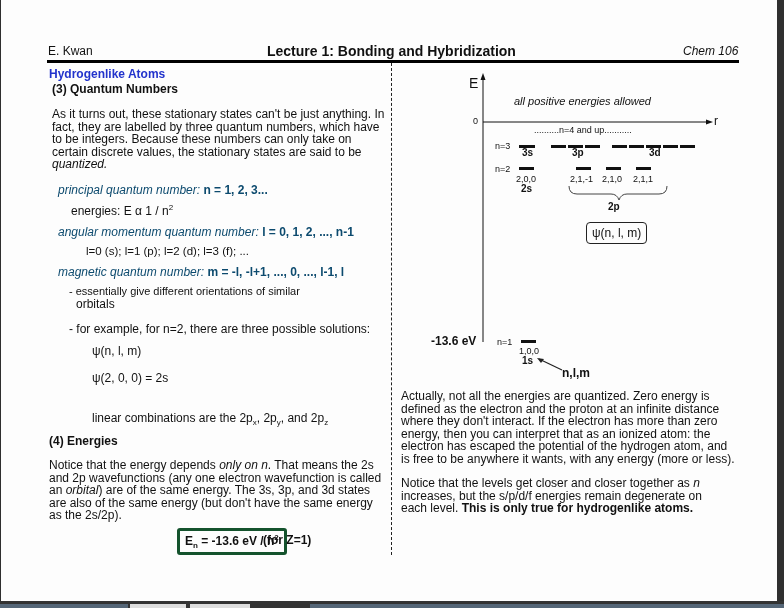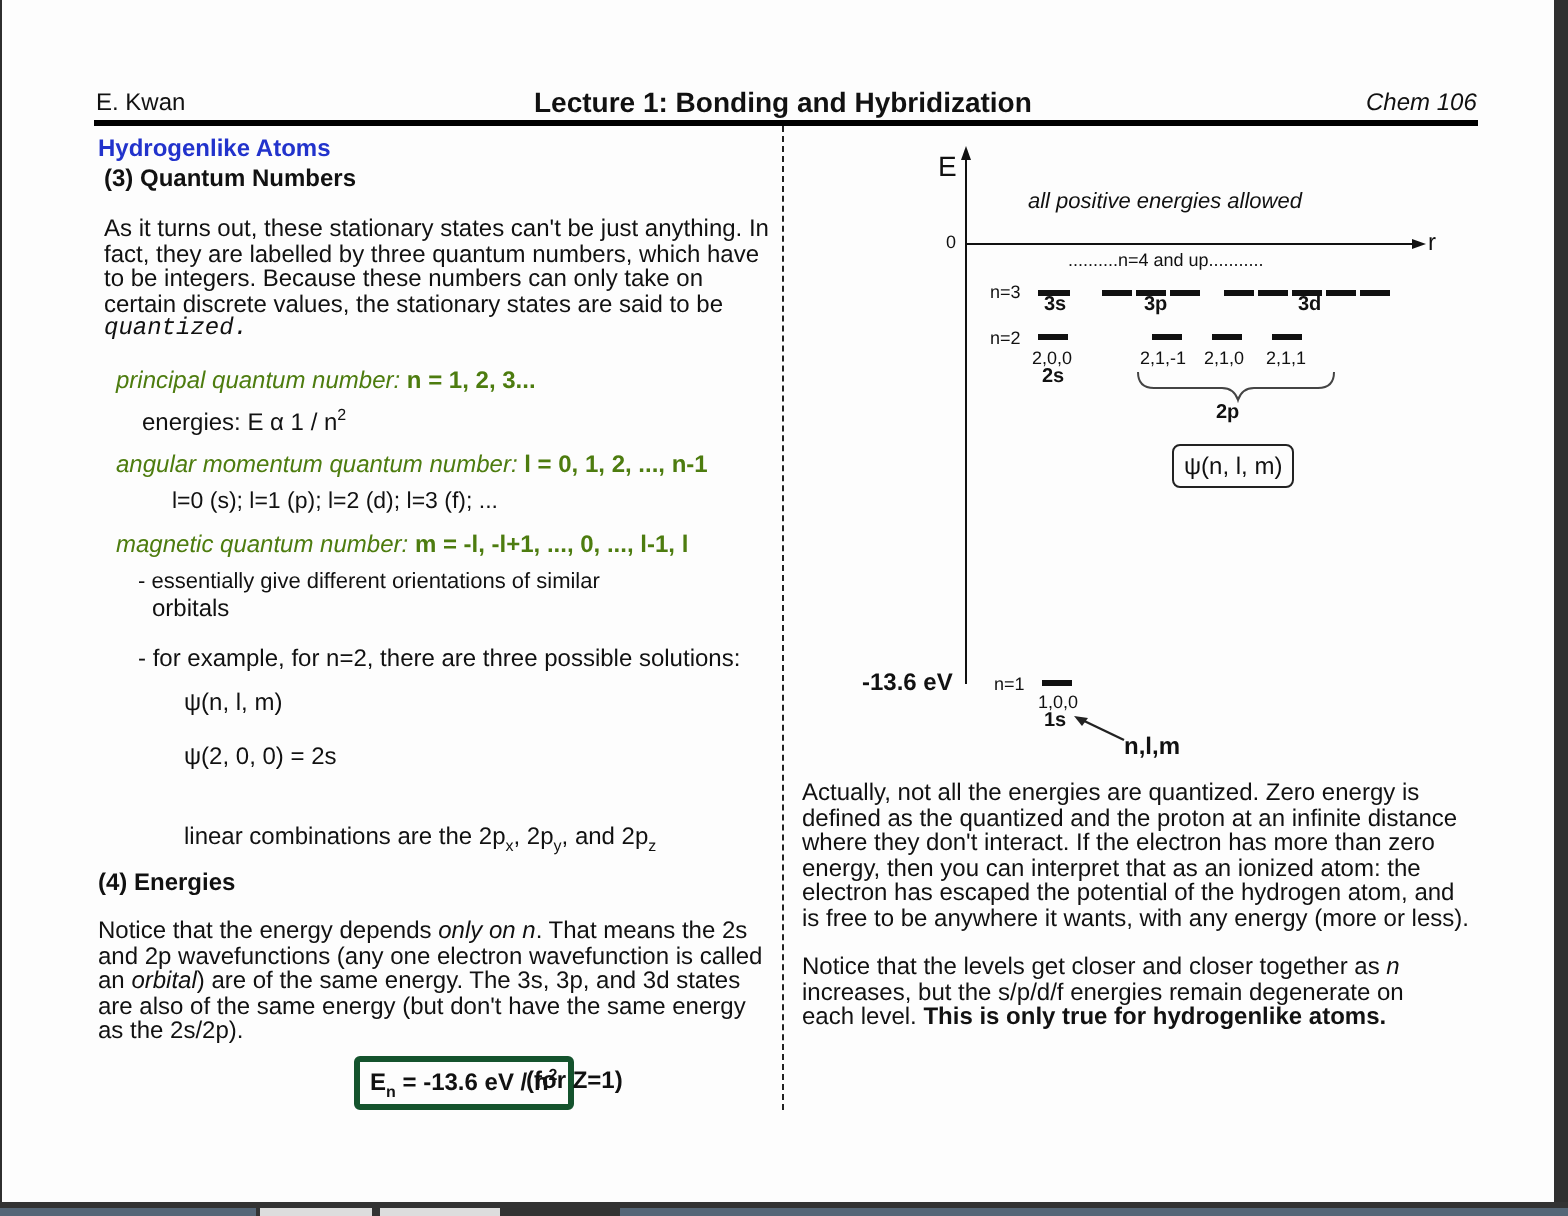--- a/index.html
+++ b/index.html
@@ -17,21 +17,21 @@
   .bottom-strip .seg { position: absolute; top: 3px; height: 4px; background: #556677; }
   .abs { position: absolute; white-space: nowrap; }
   .hdr-left { left: 47px; top: 44px; font-size: 12px; }
   .hdr-title { left: 266px; top: 43px; font-size: 14px; font-weight: bold; }
   .hdr-right { left: 682px; top: 44px; font-size: 12px; font-style: italic; }
   .hdr-rule { position: absolute; left: 46px; top: 60px; width: 692px; height: 3px; background: #000; }
   .col-divider { position: absolute; left: 390px; top: 63px; width: 0; height: 492px; border-left: 1px dashed #222; }
   .blue-title { left: 48px; top: 67px; font-size: 12px; font-weight: bold; color: #2233cc; }
   .sub-title { left: 51px; top: 82px; font-size: 12px; font-weight: bold; }
   .para { position: absolute; font-size: 12px; line-height: 12.5px; white-space: normal; }
-  .red { color: #4d7c0f; }
+  .red { color: #0c4a6e; }
   .red i { font-style: italic; }
   .red b { font-weight: bold; }
   .small { font-size: 11.5px; padding-left: 12px; }
   .formula-box {
     position: absolute; left: 146px; top: 528px; padding: 2px 5px;
     border: 3px solid #14532d; border-radius: 3px; font-size: 12px; font-weight: bold; margin-left: 30px;
   }
   .lvl { position: absolute; height: 3px; background: #111; }
   .tiny { font-size: 9px; }
   .tiny-b { font-size: 10px; font-weight: bold; }
@@ -52,21 +52,21 @@
   <div class="col-divider"></div>
 
   <div class="abs blue-title">Hydrogenlike Atoms</div>
   <div class="abs sub-title">(3) Quantum Numbers</div>
 
   <div class="para" style="left:51px; top:108px; width:335px;">
     <div>As it turns out, these stationary states can't be just anything.  In</div>
     <div>fact, they are labelled by three quantum numbers, which have</div>
     <div>to be integers.  Because these numbers can only take on</div>
     <div>certain discrete values, the stationary states are said to be</div>
-    <div style="font-style:italic;font-family:Liberation Mono, monospace;">quantized.</div>
+    <div style="font-style:italic;">quantized.</div>
   </div>
 
   <div class="abs red" style="left:57px; top:183px; font-size:12px;">
     <i>principal quantum number:</i>
     <b>n = 1, 2, 3...</b>
   </div>
   <div class="abs" style="left:70px; top:203px; font-size:12px;">
     <span>energies:  E α 1 / n</span><sup style="font-size:8px;">2</sup>
   </div>
 
@@ -156,21 +156,21 @@
   <div class="abs tiny" style="left:518px; top:346px;">1,0,0</div>
   <div class="abs tiny-b" style="left:521px; top:355px;">1s</div>
   <svg class="abs" style="left:535px; top:356px;" width="30" height="16">
     <line x1="26" y1="14" x2="3" y2="3" stroke="#222" stroke-width="1.2"></line>
     <polygon points="1,2 8,3 5,7" fill="#222"></polygon>
   </svg>
   <div class="abs" style="left:561px; top:366px; font-size:12px; font-weight:bold;">n,l,m</div>
 
   <div class="para" style="left:400px; top:390px; width:340px;">
     <div>Actually, not all the energies are quantized.  Zero energy is</div>
-    <div>defined as the quantized and the proton at an infinite distance</div>
+    <div>defined as the electron and the proton at an infinite distance</div>
     <div>where they don't interact.  If the electron has more than zero</div>
     <div>energy, then you can interpret that as an ionized atom: the</div>
     <div>electron has escaped the potential of the hydrogen atom, and</div>
     <div>is free to be anywhere it wants, with any energy (more or less).</div>
   </div>
   <div class="para" style="left:400px; top:477px; width:340px;">
     <div><span>Notice that the levels get closer and closer together as </span><i>n</i></div>
     <div>increases, but the s/p/d/f energies remain degenerate on</div>
     <div><span>each level.  </span><b>This is only true for hydrogenlike atoms.</b></div>
   </div>

